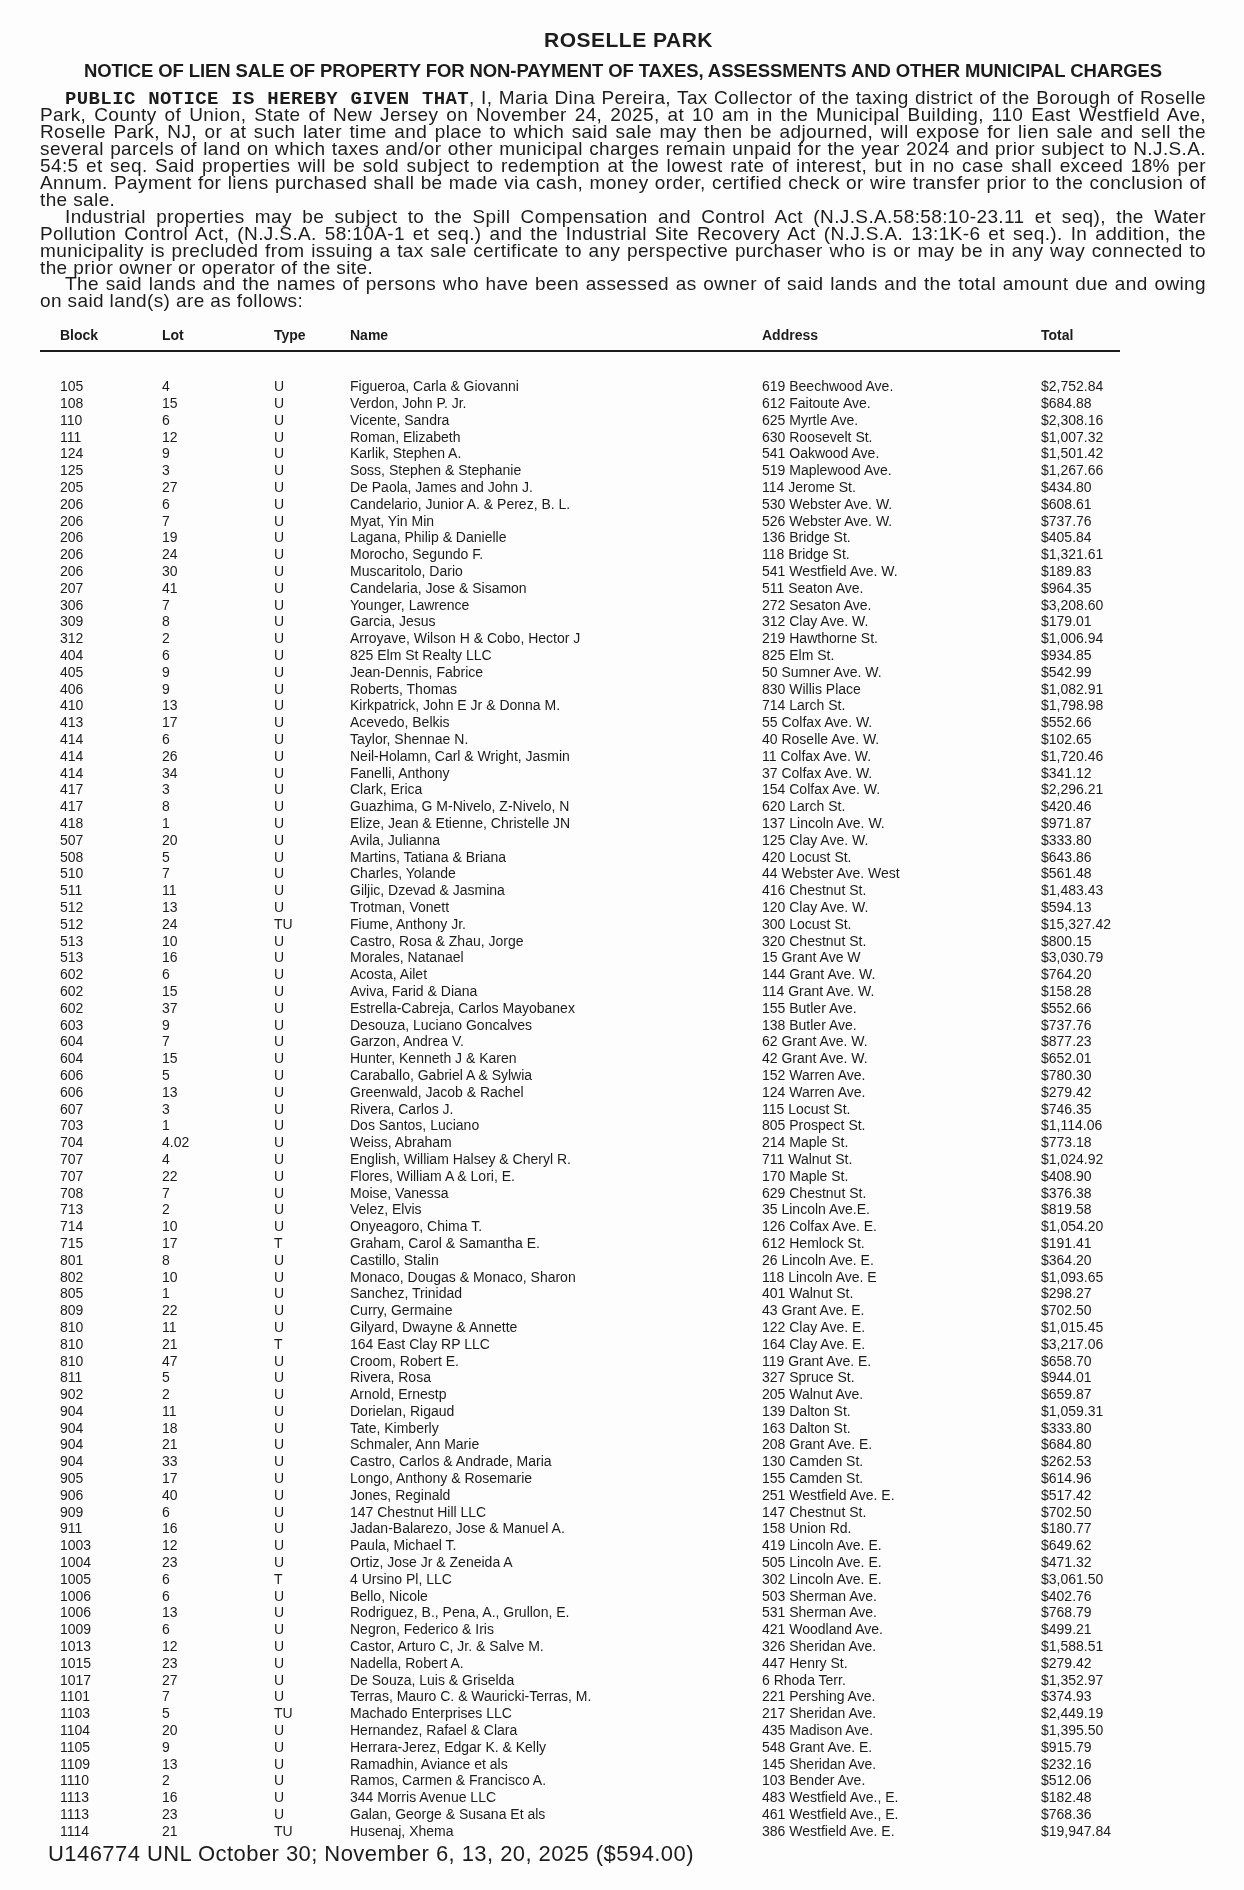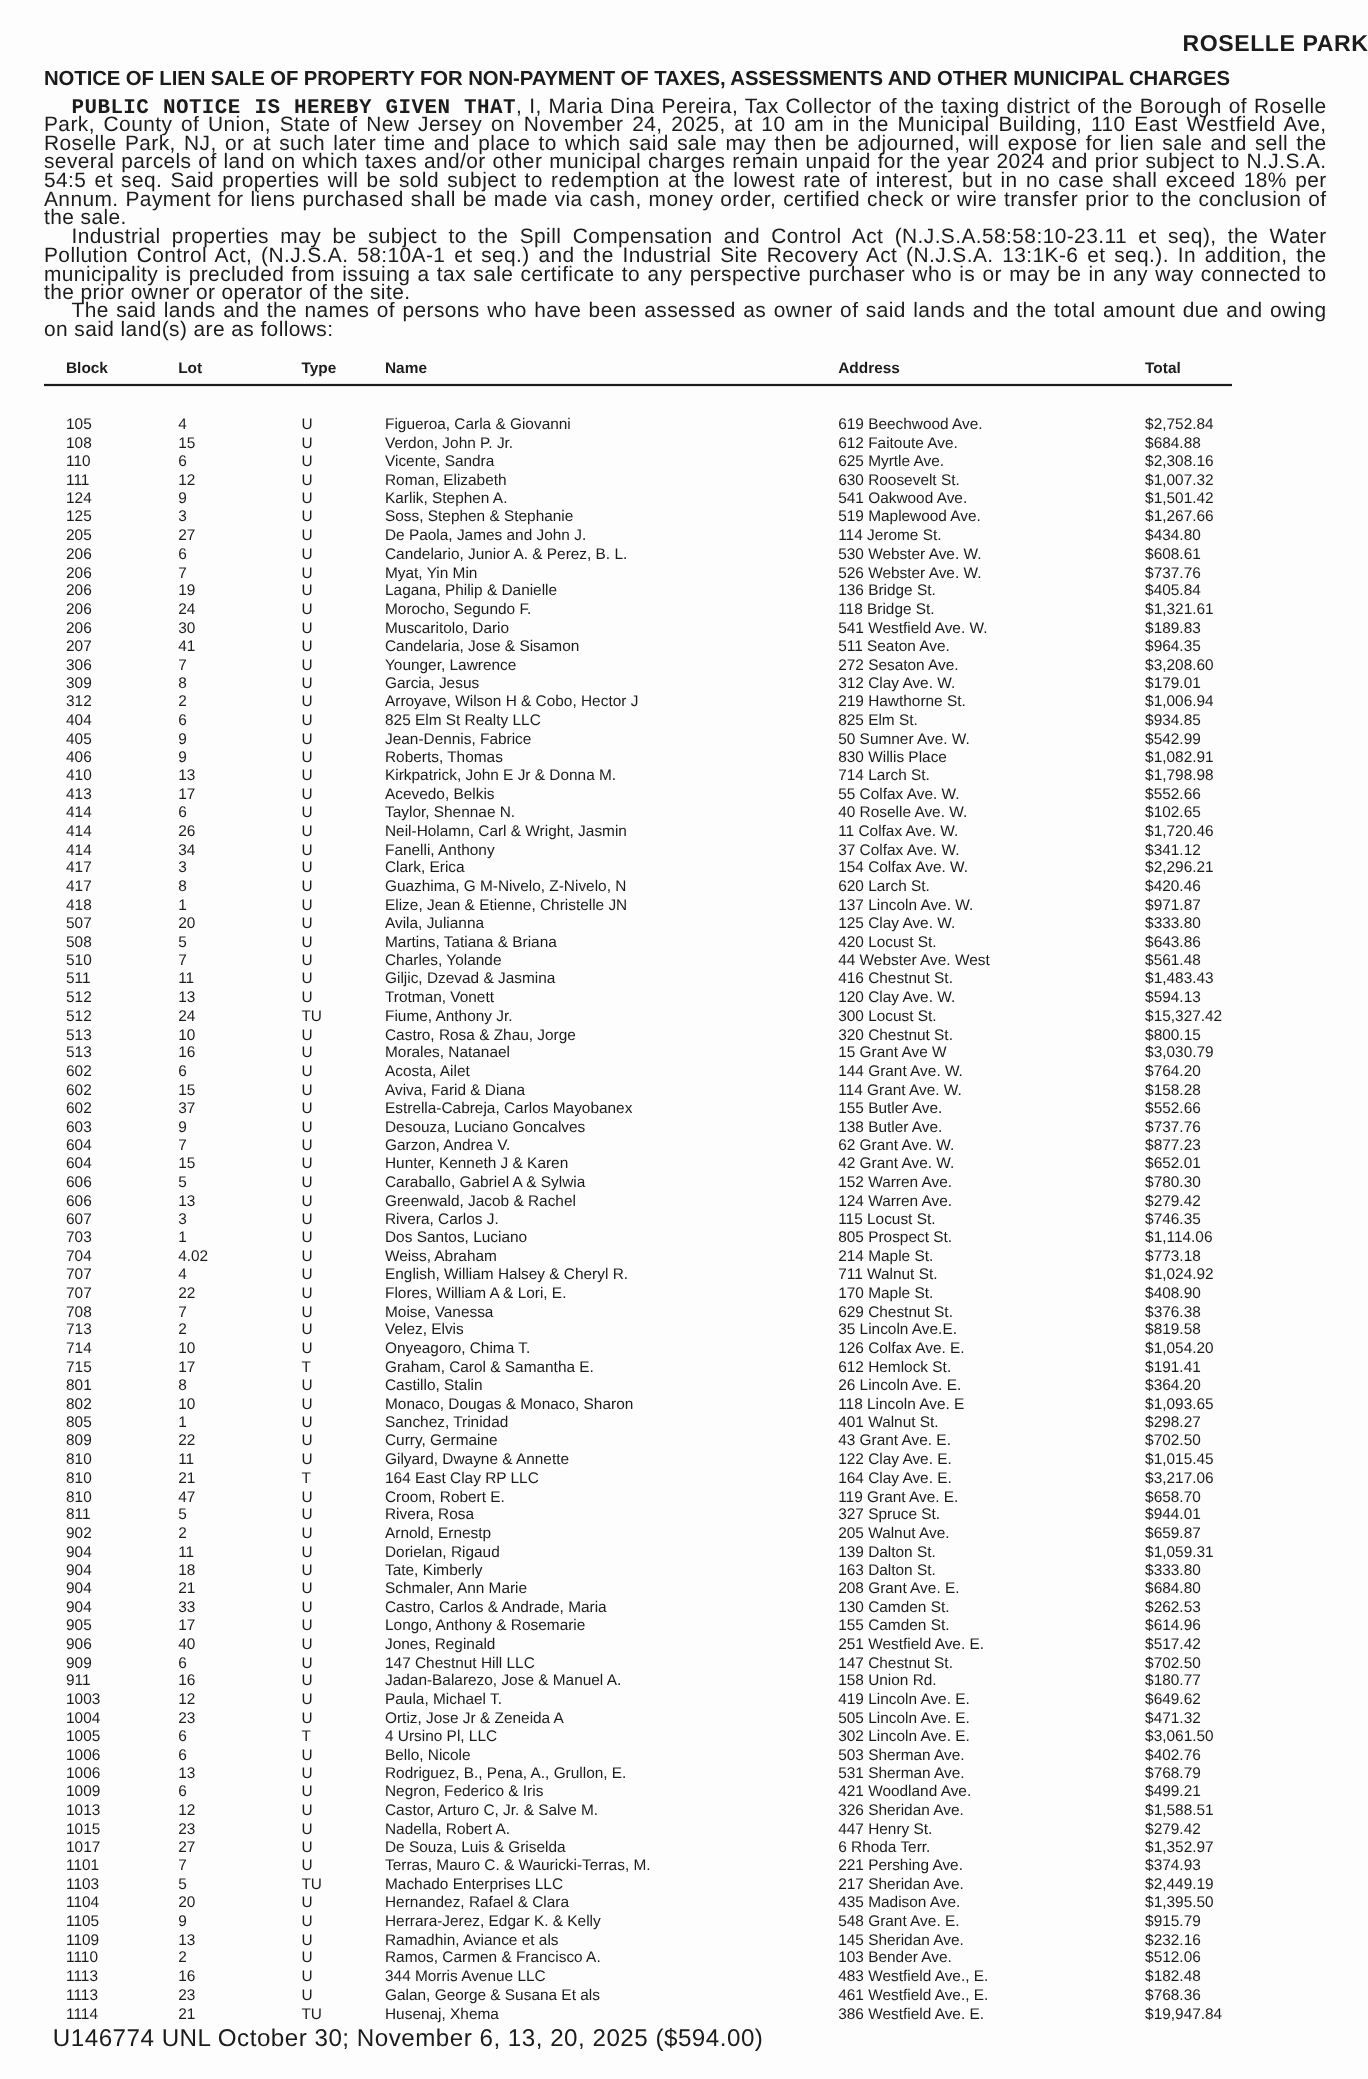--- a/index.html
+++ b/index.html
@@ -7,32 +7,33 @@
     position: relative;
     width: 1244px;
     height: 1890px;
     background: #fdfdfd;
     overflow: hidden;
     font-family: "Liberation Sans", "DejaVu Sans", sans-serif;
     color: #1c1c1c;
   }
   .title {
     padding-top: 28px;
-    text-align: right;
+    text-align: center;
     font-weight: bold;
     font-size: 21px;
     letter-spacing: 0.5px;
     padding-left: 13px;
   }
   .heading {
     margin: 8px 38px 0 40px;
     font-weight: bold;
     font-size: 18.5px;
     line-height: 21.5px;
     letter-spacing: -0.1px;
+    text-align: center;
   }
   .paras { margin-top: 8px; }
   .para {
     margin: 0 38px 0 40px;
     font-size: 19px;
     line-height: 16.9px;
     text-align: justify;
     letter-spacing: 0.02em;
   }
   .para.indent { text-indent: 25px; }

